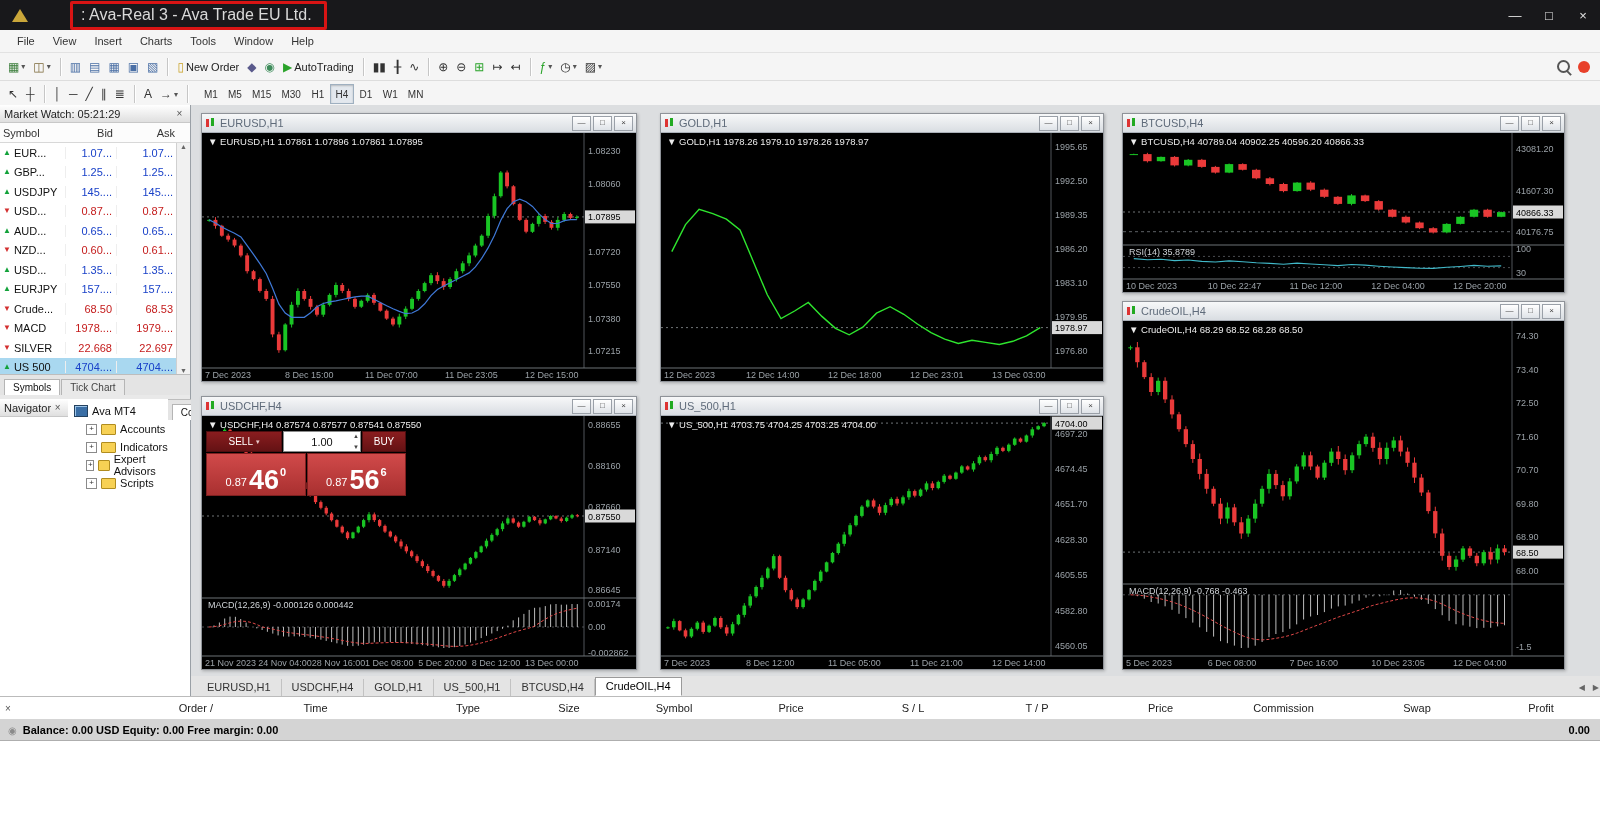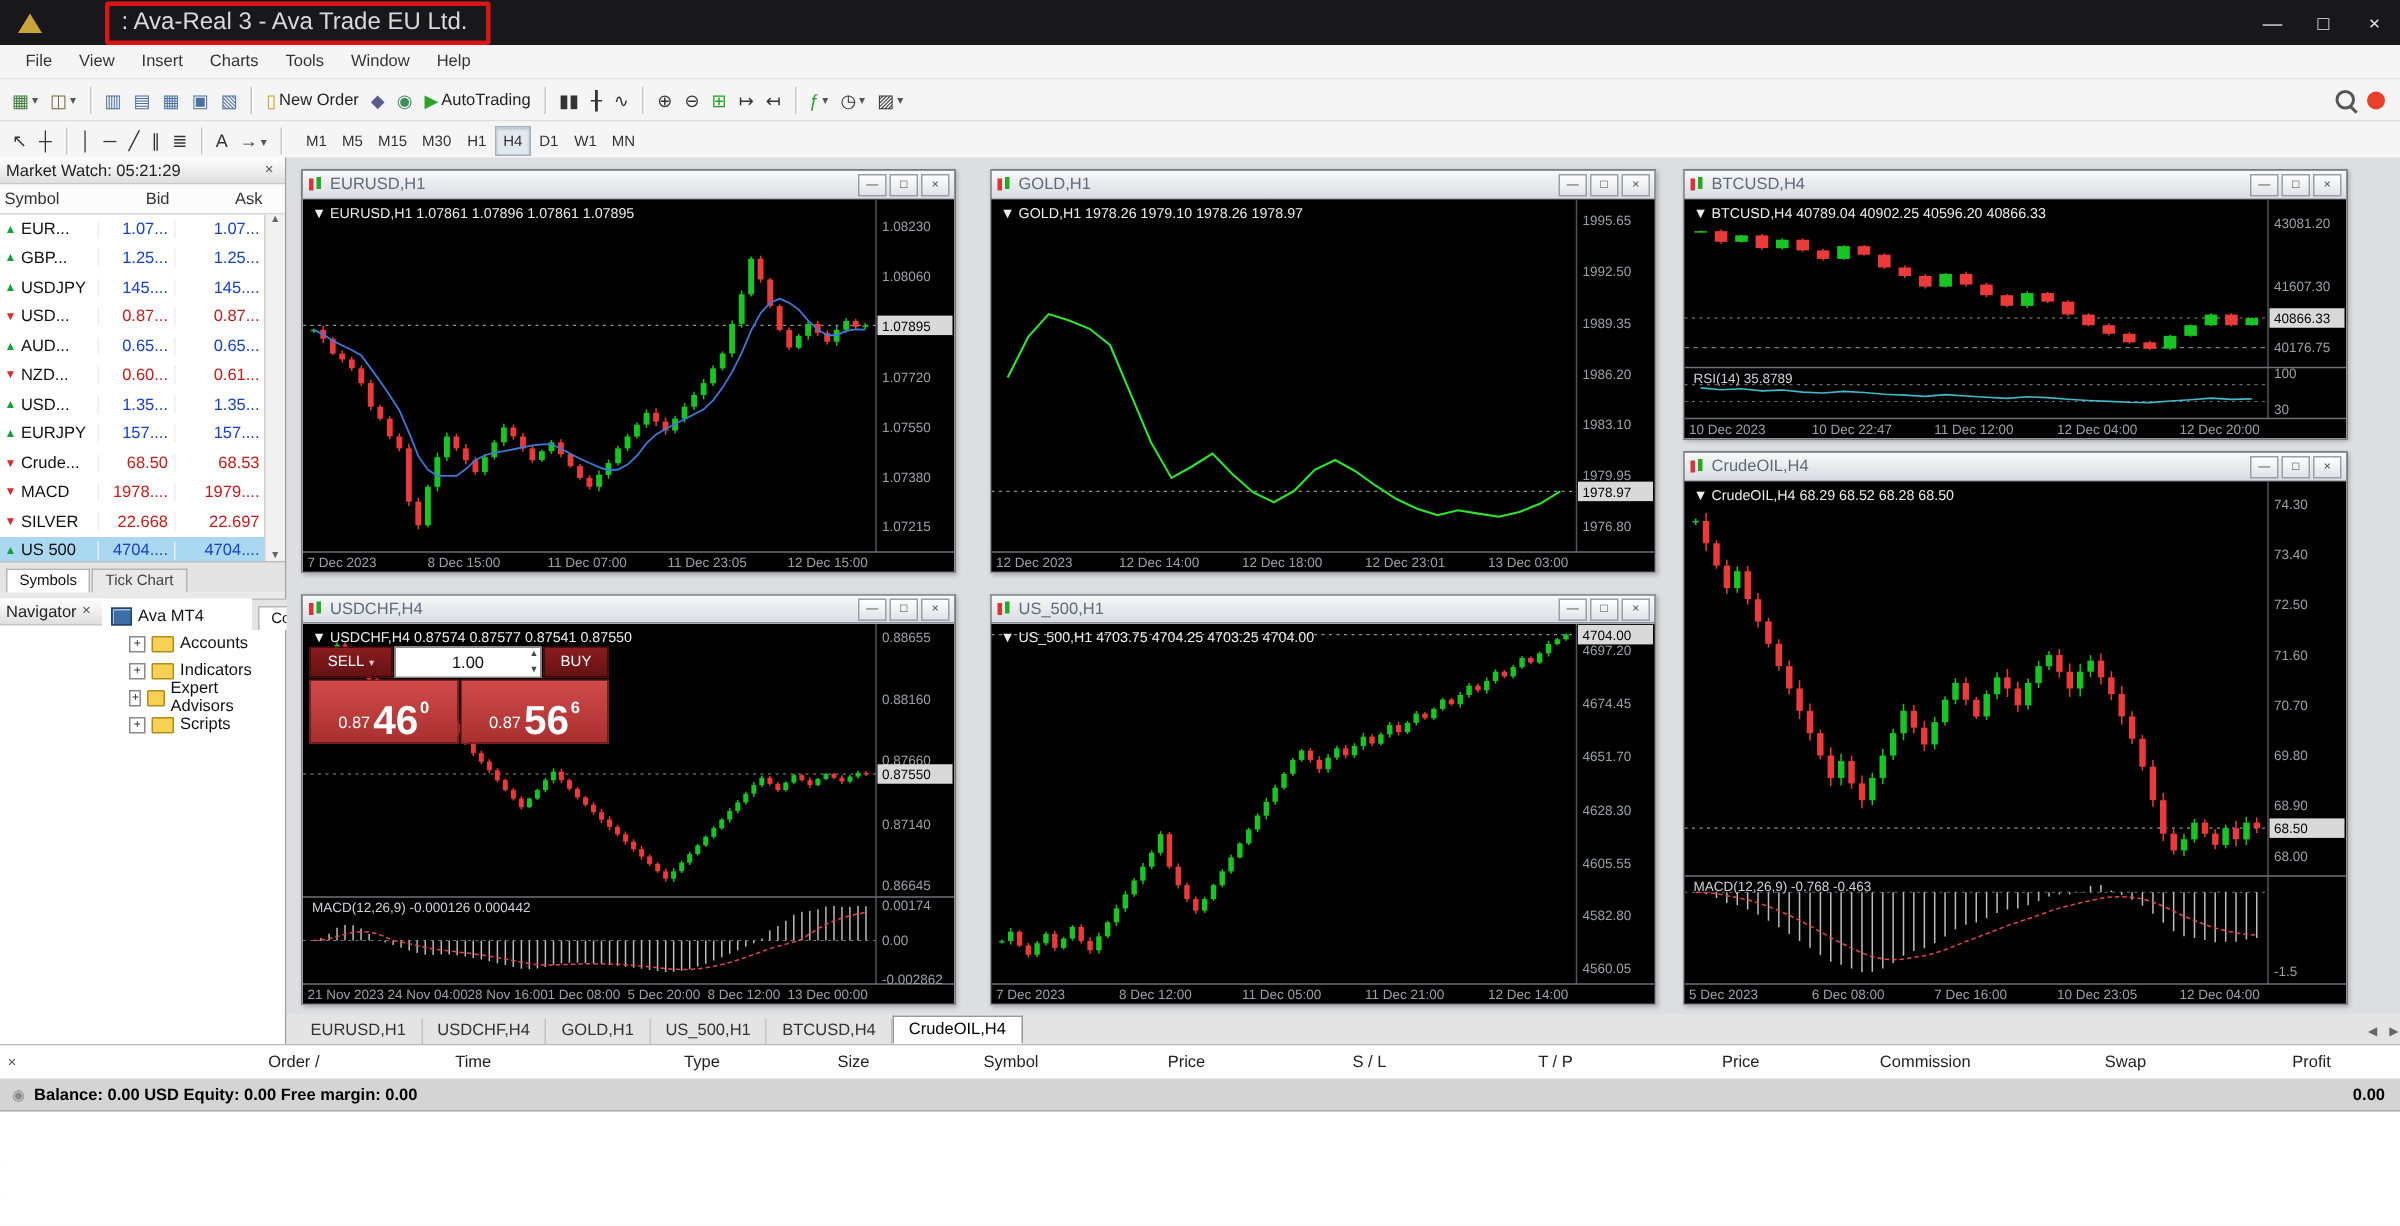--- a/index.html
+++ b/index.html
@@ -68,21 +68,21 @@
   .cicon::before{content:"";position:absolute;left:1px;top:1px;width:3px;height:8px;background:#d33;}
   .cicon::after{content:"";position:absolute;left:6px;top:0;width:3px;height:8px;background:#2a2;}
   .cw-btns{display:flex;}
   .cw-btn{width:17px;height:13px;border:1px solid #9aa0a8;background:linear-gradient(#ffffff,#dfe3e8);font-size:8px;line-height:11px;text-align:center;color:#444;margin-left:2px;}
   .chart-body{position:absolute;top:19px;left:0;right:0;bottom:0;}
   .chart-body svg{width:100%;height:100%;display:block;font-family:"Liberation Sans",sans-serif;}
   
   .oneclick{position:absolute;left:4px;top:15px;width:200px;z-index:5;}
   .oc-top{display:flex;height:21px;gap:1px;}
   .oc-sell-btn,.oc-buy-btn{background:linear-gradient(#8a1d1f,#641214);color:#fff;border:1px solid #4e0d0f;font-size:10px;font-family:inherit;display:flex;align-items:center;justify-content:center;gap:3px;}
-  .oc-sell-btn{width:56px;}
+  .oc-sell-btn{width:76px;}
   .oc-buy-btn{width:44px;}
   .oc-caret{font-size:7px;color:#e8c9c9;}
   .oc-amount{flex:1;background:#fff;border:1px solid #8a8a8a;display:flex;align-items:center;justify-content:center;position:relative;font-size:11px;color:#111;}
   .oc-spin{position:absolute;right:1px;top:1px;bottom:1px;display:flex;flex-direction:column;justify-content:space-between;font-size:6px;line-height:1;color:#444;}
   .oc-prices{display:flex;gap:1px;margin-top:1px;}
   .oc-price{flex:1;height:38px;background:linear-gradient(#d14a4a,#a93030);color:#fff;display:flex;align-items:flex-end;justify-content:center;padding-bottom:3px;border:1px solid #7e2020;}
   .oc-price .sm{font-size:11px;margin:0 2px 4px 0;}
   .oc-price .big{font-size:27px;font-weight:bold;line-height:.85;}
   .oc-price sup{font-size:11px;font-weight:bold;margin:0 0 14px 1px;}
   

